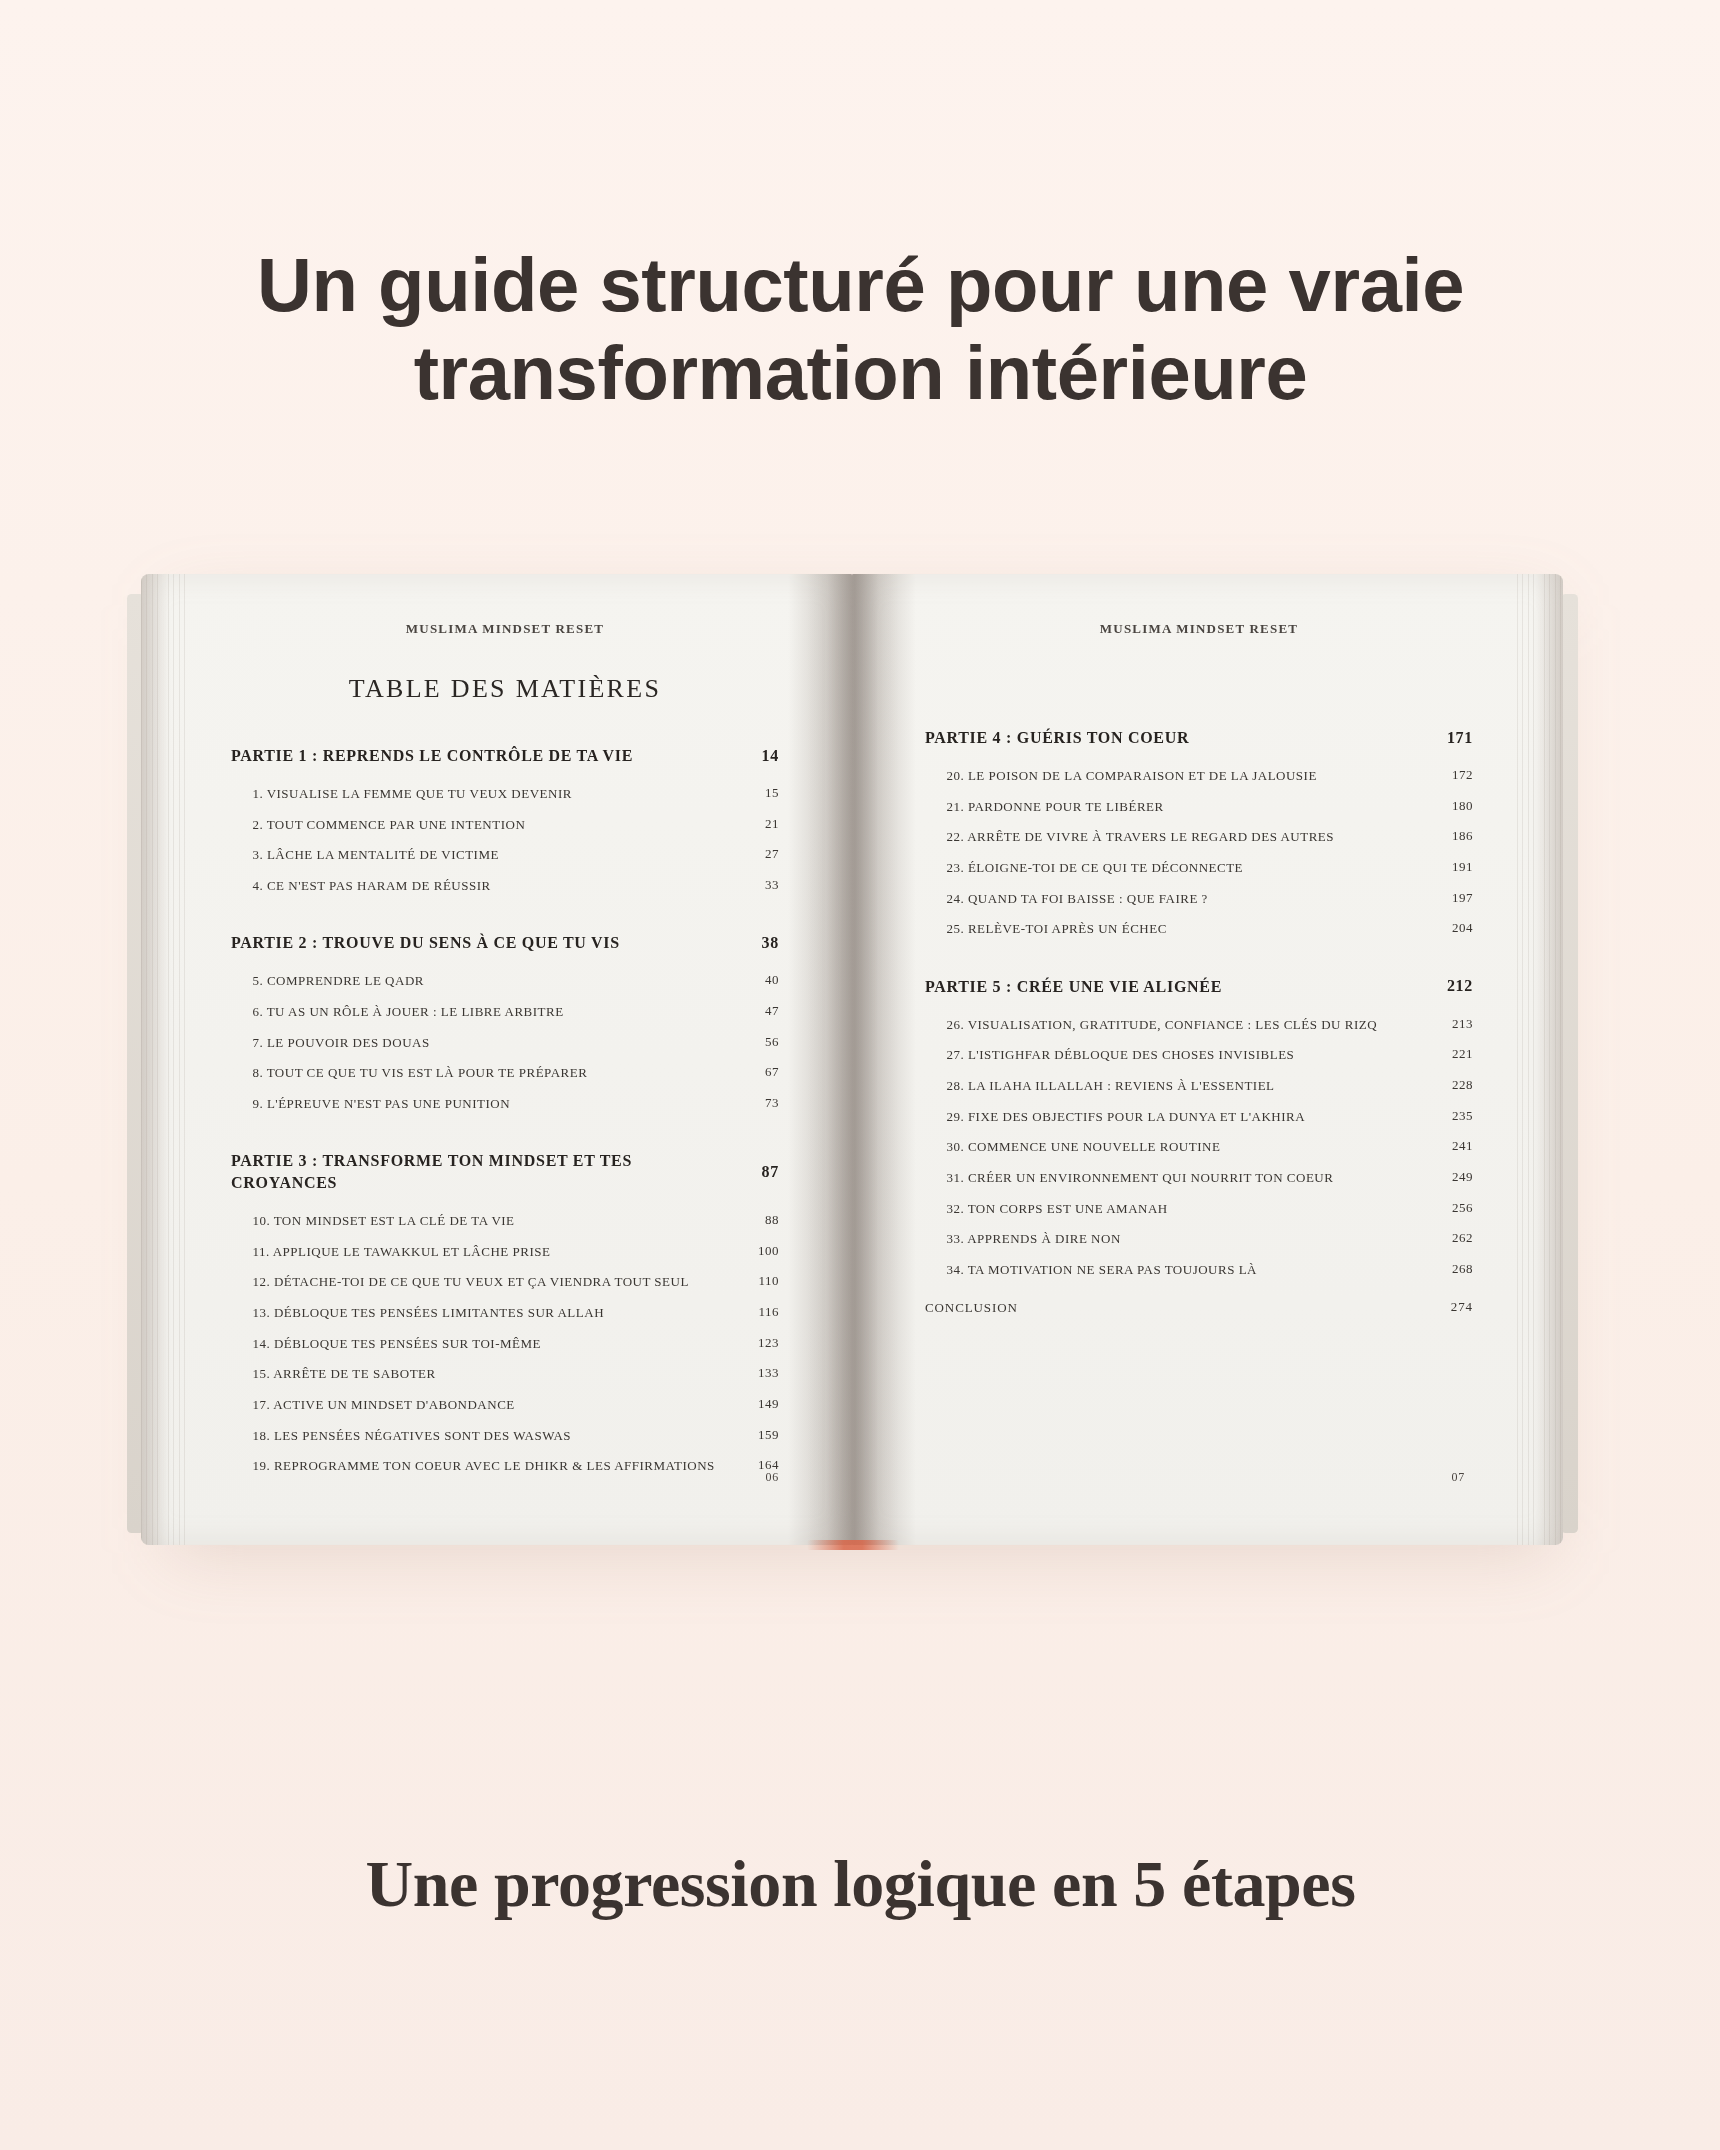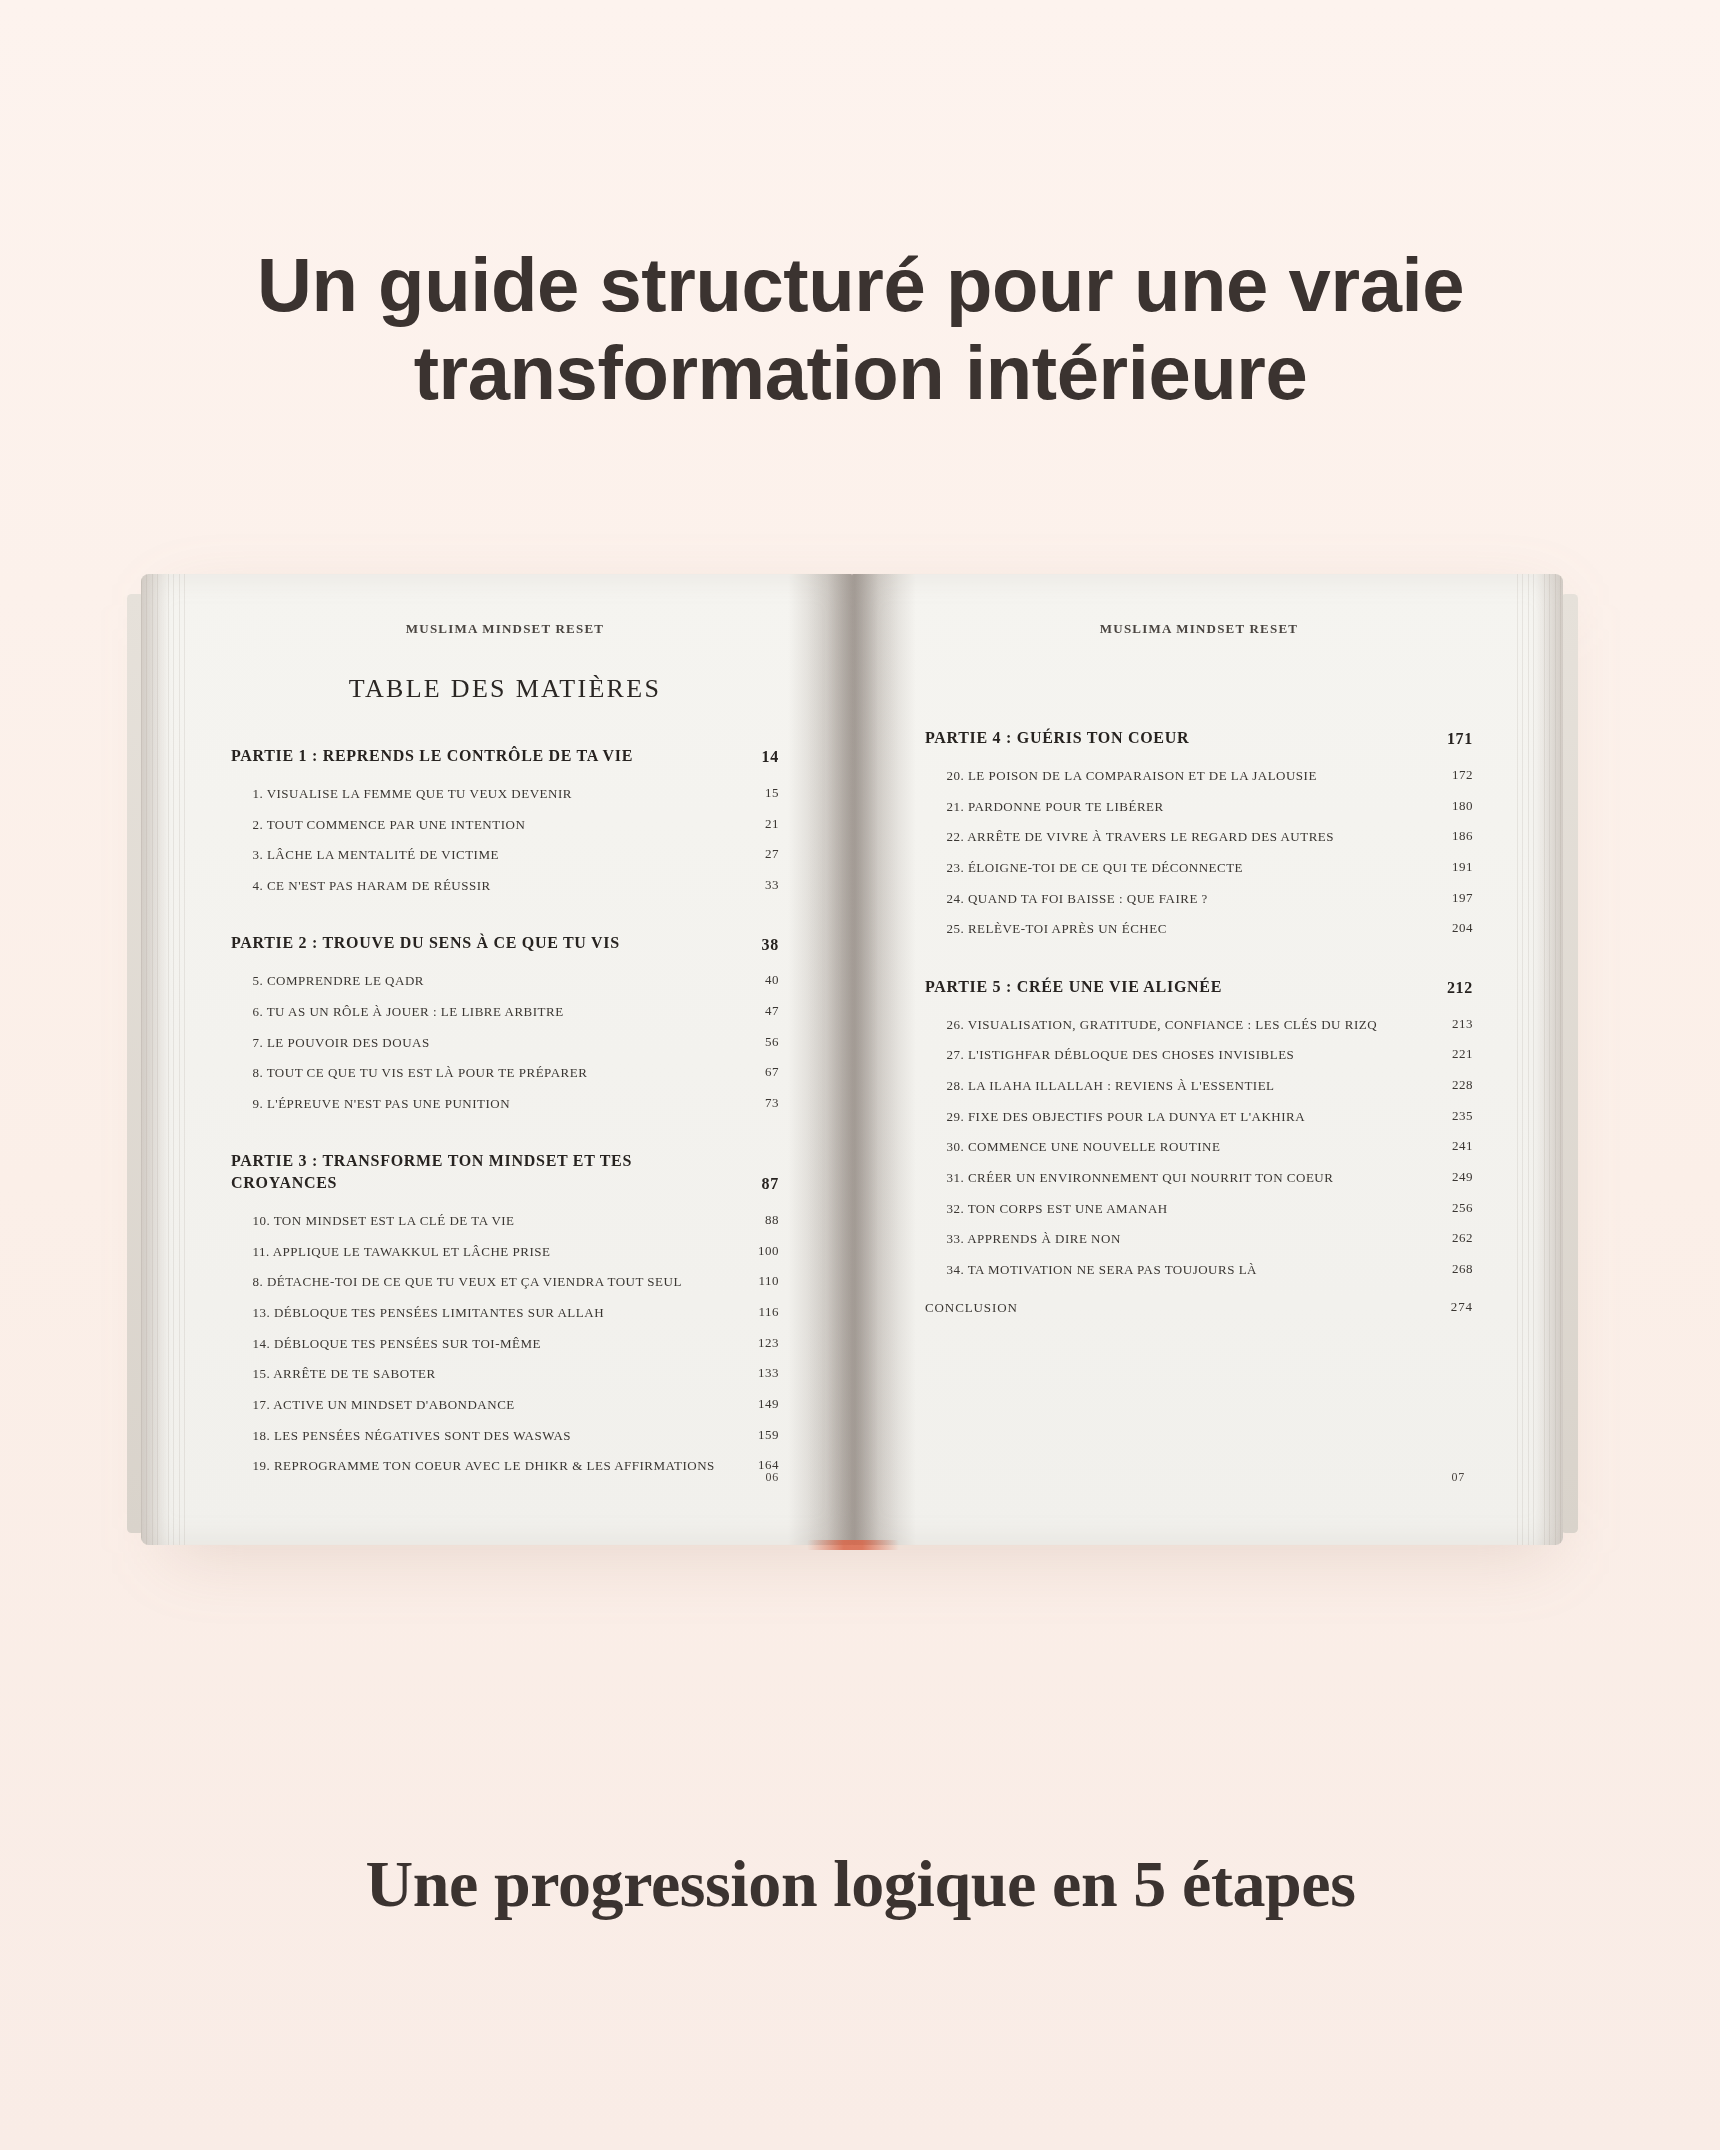--- a/index.html
+++ b/index.html
@@ -136,21 +136,21 @@
     letter-spacing: 2.3px;
     color: #2b2724;
     font-weight: 500;
   }
 
   .part-block { margin-top: 31px; }
   .part-block.first { margin-top: 41px; }
 
   .part-row {
     display: flex;
-    align-items: flex-end;
+    align-items: center;
     font-size: 16px;
     letter-spacing: 0.7px;
     font-weight: 700;
     color: #272320;
     margin-bottom: 12.2px;
   }
   .part-row .t { flex: 1; padding-right: 12.2px; line-height: 1.34; }
   .part-row .p { width: 46px; text-align: right; }
 
   .chap-row {
@@ -291,21 +291,21 @@
             </div>
             <div class="chap-row">
               <span class="t">10. TON MINDSET EST LA CLÉ DE TA VIE</span>
               <span class="p">88</span>
             </div>
             <div class="chap-row">
               <span class="t">11. APPLIQUE LE TAWAKKUL ET LÂCHE PRISE</span>
               <span class="p">100</span>
             </div>
             <div class="chap-row">
-              <span class="t">8. DÉTACHE-TOI DE CE QUE TU VEUX ET ÇA VIENDRA TOUT SEUL</span>
+              <span class="t">12. DÉTACHE-TOI DE CE QUE TU VEUX ET ÇA VIENDRA TOUT SEUL</span>
               <span class="p">110</span>
             </div>
             <div class="chap-row">
               <span class="t">13. DÉBLOQUE TES PENSÉES LIMITANTES SUR ALLAH</span>
               <span class="p">116</span>
             </div>
             <div class="chap-row">
               <span class="t">14. DÉBLOQUE TES PENSÉES SUR TOI-MÊME</span>
               <span class="p">123</span>
             </div>

